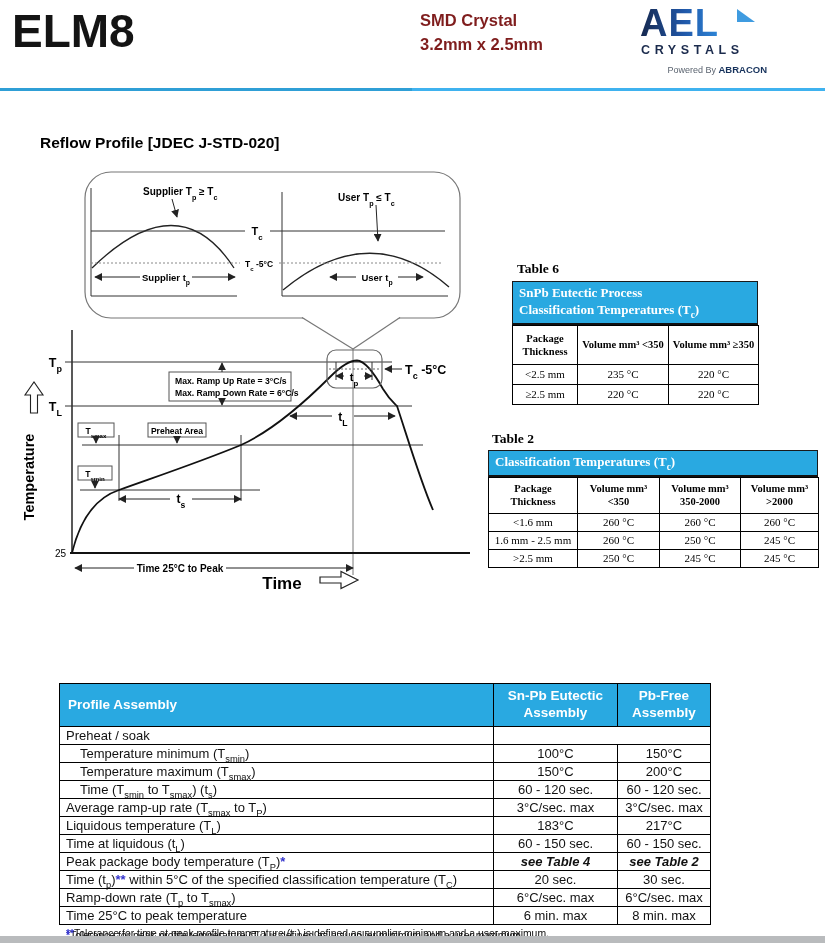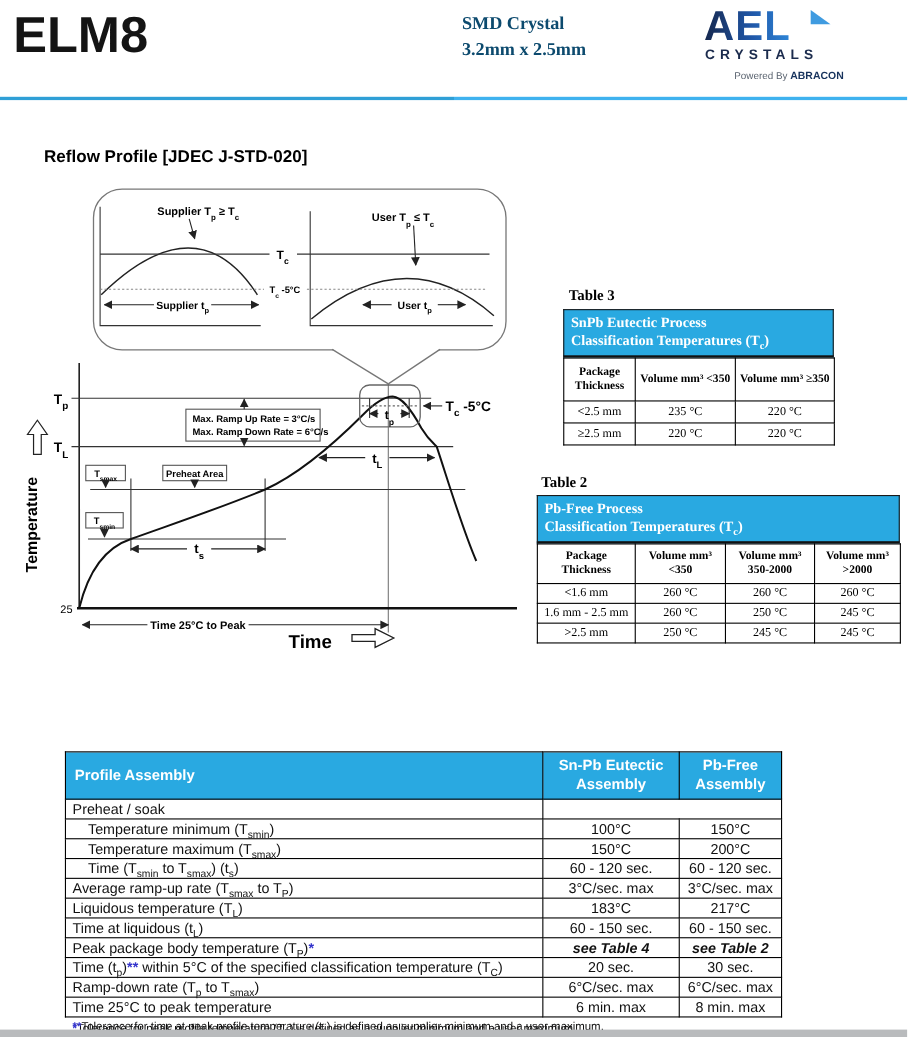--- a/index.html
+++ b/index.html
@@ -2,21 +2,21 @@
 <html><head>
 <meta charset="utf-8">
 <style>
   html,body{margin:0;padding:0;background:#fff;}
   .page{position:relative;width:825px;height:943px;background:#fff;overflow:hidden;
         font-family:"Liberation Sans","DejaVu Sans",sans-serif;color:#111;}
   sub{font-size:72%;line-height:0;}
 
   
   .product-name{position:absolute;left:12px;top:4px;font-size:46px;font-weight:600;letter-spacing:0;color:#141414;}
-  .subtitle{position:absolute;left:420px;top:9px;font-size:16.5px;font-weight:bold;color:#0c4a6e;line-height:1.45;font-family:Liberation Serif, serif;}
+  .subtitle{position:absolute;left:420px;top:9px;font-size:16.5px;font-weight:bold;color:#7f1d1d;line-height:1.45;}
   .logo{position:absolute;left:640px;top:5px;width:130px;height:60px;}
   .powered{position:absolute;left:640px;top:64px;width:127px;text-align:right;font-size:9px;color:#5b6470;}
   .powered b{color:#16325c;font-size:9.5px;text-align:center;}
   .blue-rule{position:absolute;left:0;top:88px;width:825px;height:3px;background:linear-gradient(90deg,#2f9fd6 0 50%,#3fb2ef 50% 100%);}
 
   .section-title{position:absolute;left:40px;top:134px;font-size:15.5px;font-weight:bold;color:#000000;}
 
   
   .diagram{position:absolute;left:20px;top:165px;width:470px;height:432px;}
   .diagram svg{font-family:"Liberation Sans","DejaVu Sans",sans-serif;}
@@ -202,21 +202,21 @@
       <line x1="55" y1="403" x2="114" y2="403" marker-start="url(#mA)"></line>
       <line x1="206" y1="403" x2="333" y2="403" marker-end="url(#mA)"></line>
     </g>
     <text x="160" y="407" font-size="10" font-weight="bold" text-anchor="middle">Time 25°C to Peak</text>
 
     <text x="262" y="424" font-size="17" font-weight="bold" text-anchor="middle">Time</text>
     <polygon points="300,412 321,412 321,406.5 338,415 321,423.5 321,418 300,418" fill="#fff" stroke="#222" stroke-width="1.2"></polygon>
   </svg>
   </div>
 
-  <div class="tbl-label" style="left:517px;top:261px;">Table 3</div>
+  <div class="tbl-label" style="left:517px;top:261px;">Table 6</div>
   <div class="stable" id="t1" style="left:512px;top:281px;width:246px;">
     <div class="t-title">
       <div>SnPb Eutectic Process</div>
       <div>Classification Temperatures (T<sub>c</sub>)</div>
     </div>
     <table>
       <colgroup>
           <col style="width:65px">
           <col style="width:91px">
           <col style="width:90px">
@@ -237,21 +237,20 @@
         <td>220 °C</td>
         <td>220 °C</td>
       </tr>
     </tbody>
       </table>
   </div>
 
   <div class="tbl-label" style="left:492px;top:431px;">Table 2</div>
   <div class="stable" id="t2" style="left:488px;top:450px;width:330px;">
     <div class="t-title">
-      <div>Pb-Free Process</div>
       <div>Classification Temperatures (T<sub>c</sub>)</div>
     </div>
     <table>
       <colgroup>
           <col style="width:89px">
           <col style="width:82px">
           <col style="width:81px">
           <col style="width:78px">
         </colgroup>
       <tbody>

